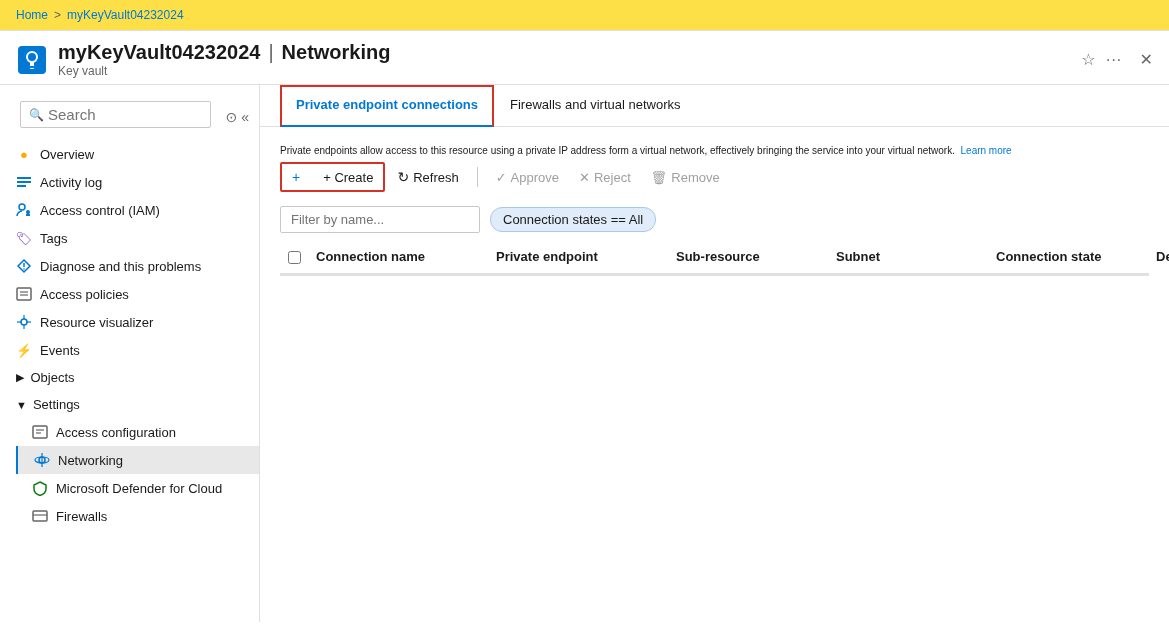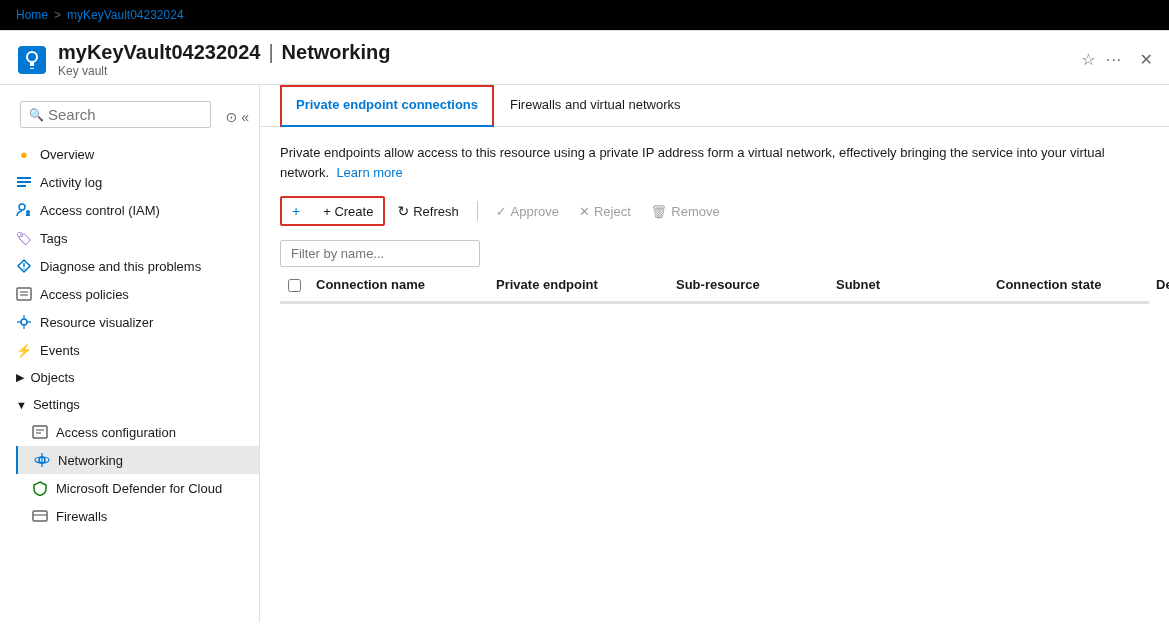--- a/index.html
+++ b/index.html
@@ -1,19 +1,19 @@
 <!DOCTYPE html>
 <html><head>
   <meta charset="utf-8">
   <style>
     * { box-sizing: border-box; margin: 0; padding: 0; }
     body { font-family: 'Segoe UI', Arial, sans-serif; font-size: 13px; color: #1a1a1a; background: #fff; overflow: hidden; }
 
     
-    .top-bar { display: flex; align-items: center; padding: 8px 16px; border-bottom: 1px solid #e0e0e0; background: #000000; }
+    .top-bar { display: flex; align-items: center; padding: 8px 16px; border-bottom: 1px solid #e0e0e0; background: #fde047; }
     .breadcrumb { display: flex; align-items: center; gap: 6px; font-size: 12px; color: #0078d4; }
 
     
     .page-header { display: flex; align-items: center; padding: 10px 16px 6px 16px; background: #fff; border-bottom: 1px solid #e0e0e0; }
     .header-icon { width: 32px; height: 32px; margin-right: 10px; }
     .header-title-block { flex: 1; }
     .header-title { font-size: 20px; font-weight: 600; color: #1a1a1a; }
     .header-subtitle { font-size: 12px; color: #666; }
     .header-actions { display: flex; align-items: center; gap: 10px; color: #666; font-size: 16px; }
     .header-actions span { cursor: pointer; }
@@ -37,33 +37,33 @@
     
     .main { flex: 1; overflow-y: auto; padding: 0; }
 
     
     .tabs { display: flex; border-bottom: 1px solid #e0e0e0; padding: 0 20px; }
     .tab { padding: 12px 16px; cursor: pointer; font-size: 13px; color: #1a1a1a; border-bottom: 2px solid transparent; }
     .tab.active { color: #0078d4; border-bottom: 2px solid #0078d4; font-weight: 600; }
 
     
     .content-area { padding: 16px 20px; }
-    .description { font-size: 13px; color: #1a1a1a; margin-bottom: 14px; line-height: 1.5; }
+    .description { font-size: 10px; color: #1a1a1a; margin-bottom: 4px; line-height: 1.5; }
     .description a { color: #0078d4; text-decoration: none; }
 
     
     .toolbar { display: flex; align-items: center; gap: 4px; margin-bottom: 14px; }
     .toolbar-btn { display: flex; align-items: center; gap: 4px; padding: 5px 10px; border: 1px solid #c8c8c8; background: #fff; cursor: pointer; font-size: 13px; color: #1a1a1a; border-radius: 2px; }
     .toolbar-btn.create-btn { border: 2px solid #d93025; }
     .toolbar-divider { width: 1px; height: 20px; background: #c8c8c8; margin: 0 6px; }
     .toolbar-btn-text { display: flex; align-items: center; gap: 4px; padding: 5px 8px; cursor: pointer; font-size: 13px; color: #1a1a1a; }
     .toolbar-btn-text.disabled { color: #a0a0a0; }
 
     
-    .filter-row { display: flex; align-items: center; gap: 10px; margin-bottom: 4px; }
+    .filter-row { display: flex; align-items: center; gap: 10px; margin-bottom: 10px; }
     .filter-input { border: 1px solid #c8c8c8; padding: 5px 10px; font-size: 13px; border-radius: 2px; width: 200px; }
     .connection-states-badge { background: #e0ecf9; border: 1px solid #aac8e8; padding: 4px 12px; border-radius: 12px; font-size: 13px; color: #1a1a1a; }
 
     
     .table-header { display: grid; grid-template-columns: 28px 180px 180px 160px 160px 160px 1fr; border-bottom: 2px solid #e0e0e0; padding: 6px 0; font-size: 13px; font-weight: 600; color: #1a1a1a; }
     .table-header div { padding: 0 8px; }
     .no-results { padding: 16px 8px; font-size: 13px; color: #1a1a1a; }
 
     
     .icon-yellow { color: #ffaa00; }
@@ -276,20 +276,23 @@
           <span>Reject</span>
         </div>
         <div class="toolbar-btn-text disabled" style="display:flex;align-items:center;gap:4px;color:#a0a0a0;">
           <span>🗑</span>
           <span>Remove</span>
         </div>
       </div>
 
       <div class="filter-row">
         <input class="filter-input" type="text" placeholder="Filter by name..." style="">
+        <div class="connection-states-badge">
+          <span>Connection states == All</span>
+        </div>
       </div>
 
       <div class="table-header">
         <div>
           <input type="checkbox" style="margin-top: 2px;">
         </div>
         <div>Connection name</div>
         <div>Private endpoint</div>
         <div>Sub-resource</div>
         <div>Subnet</div>

